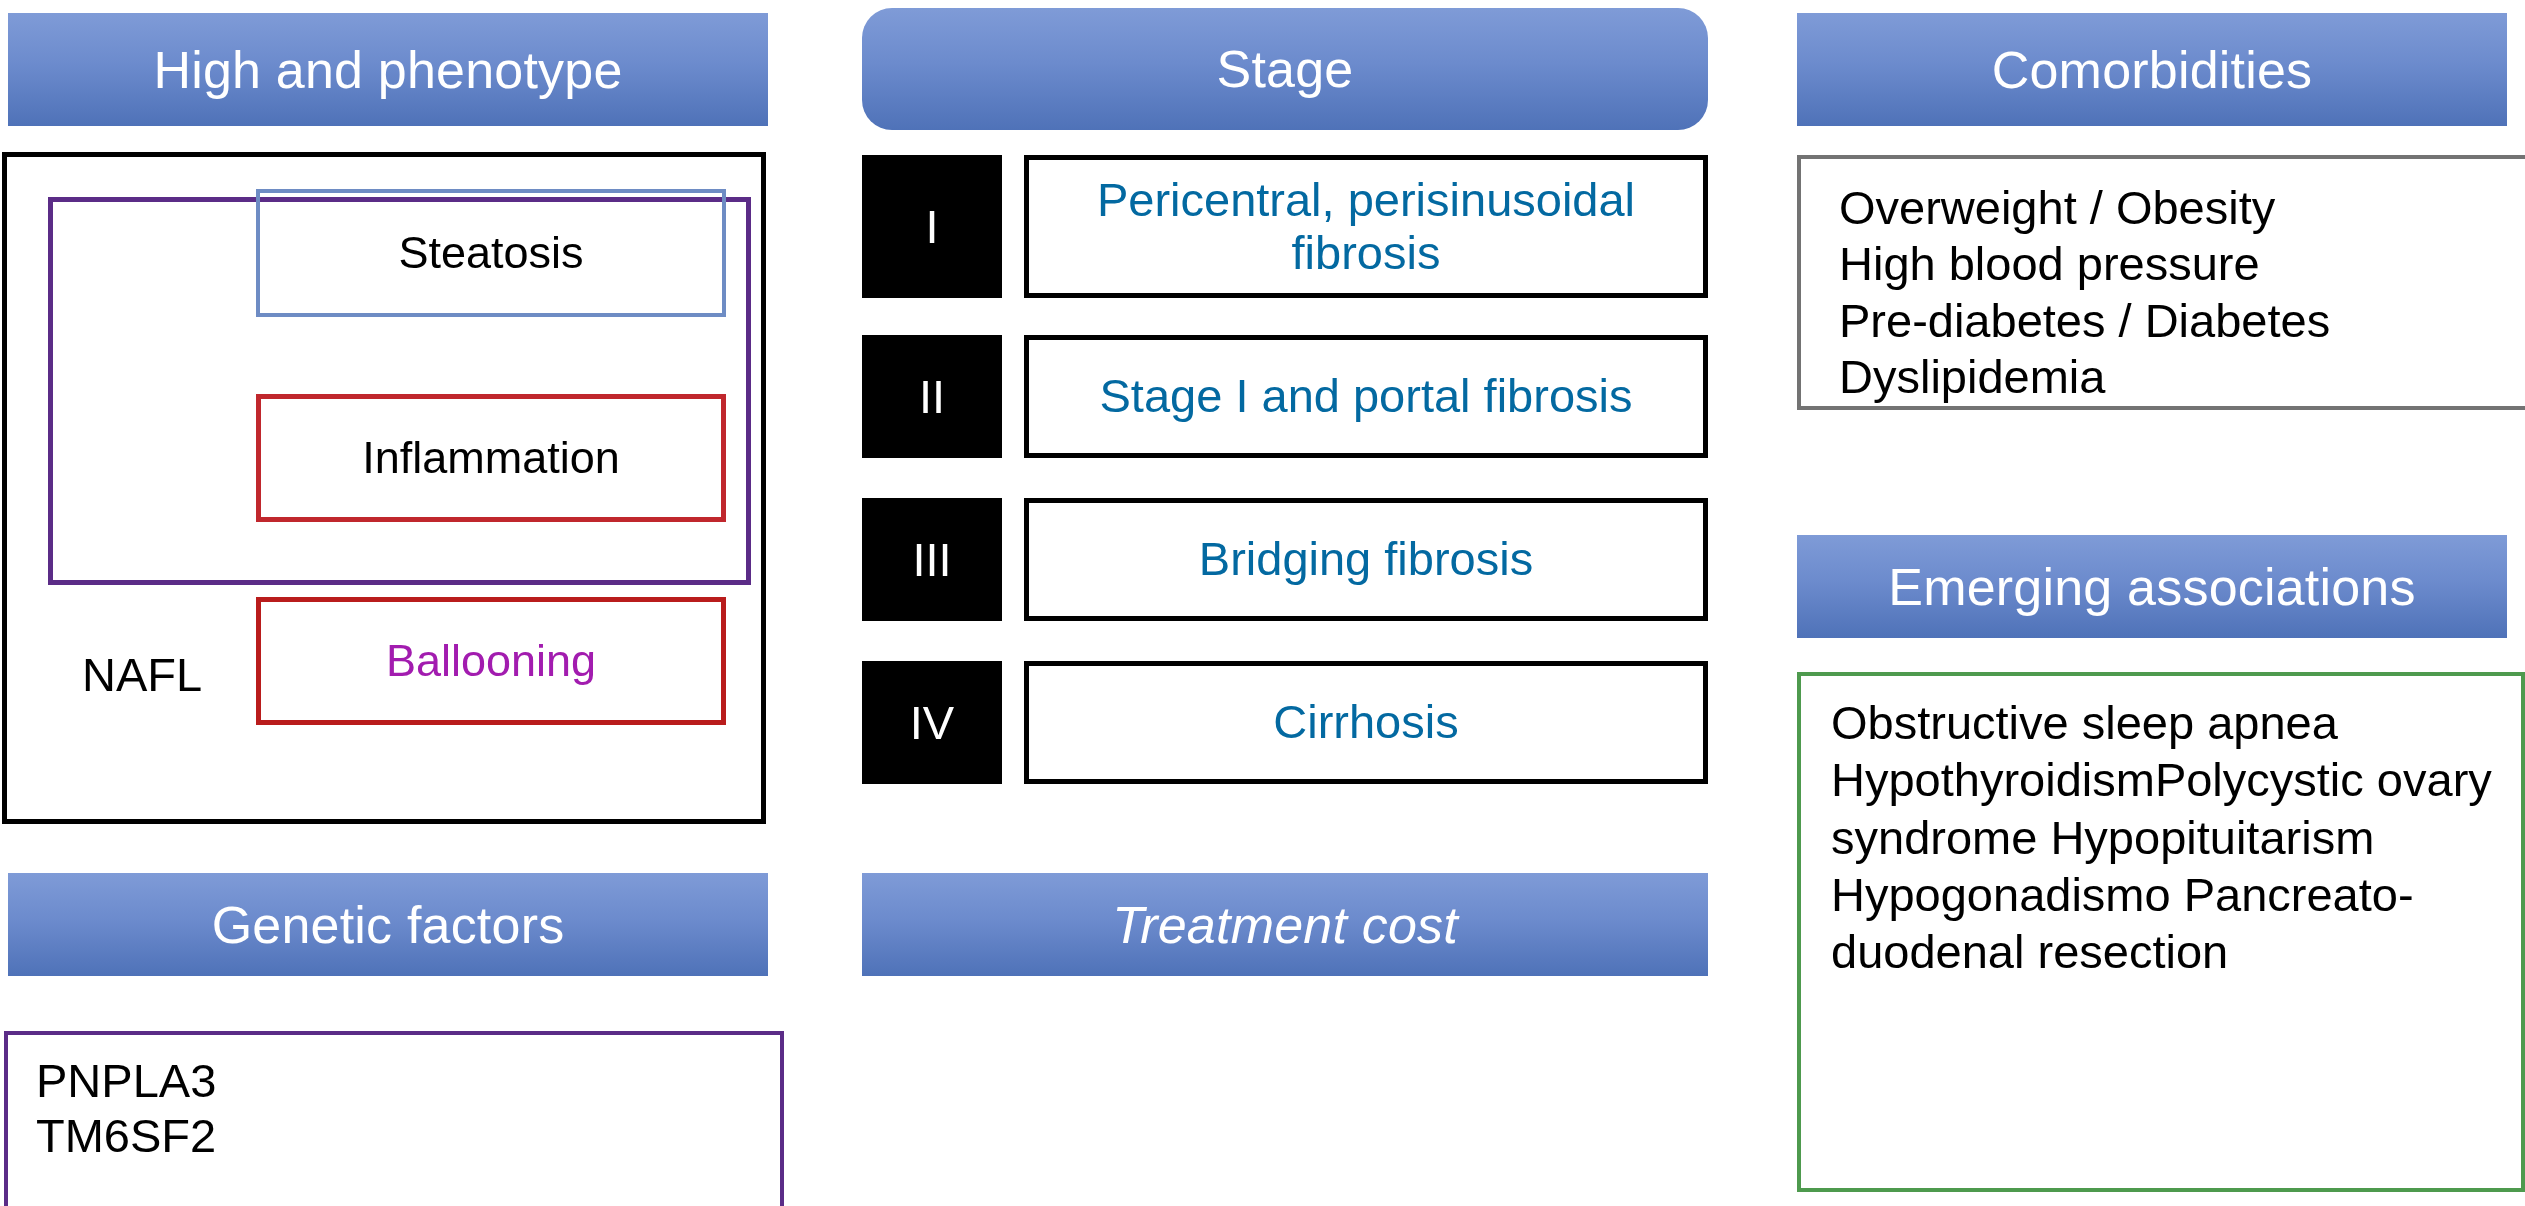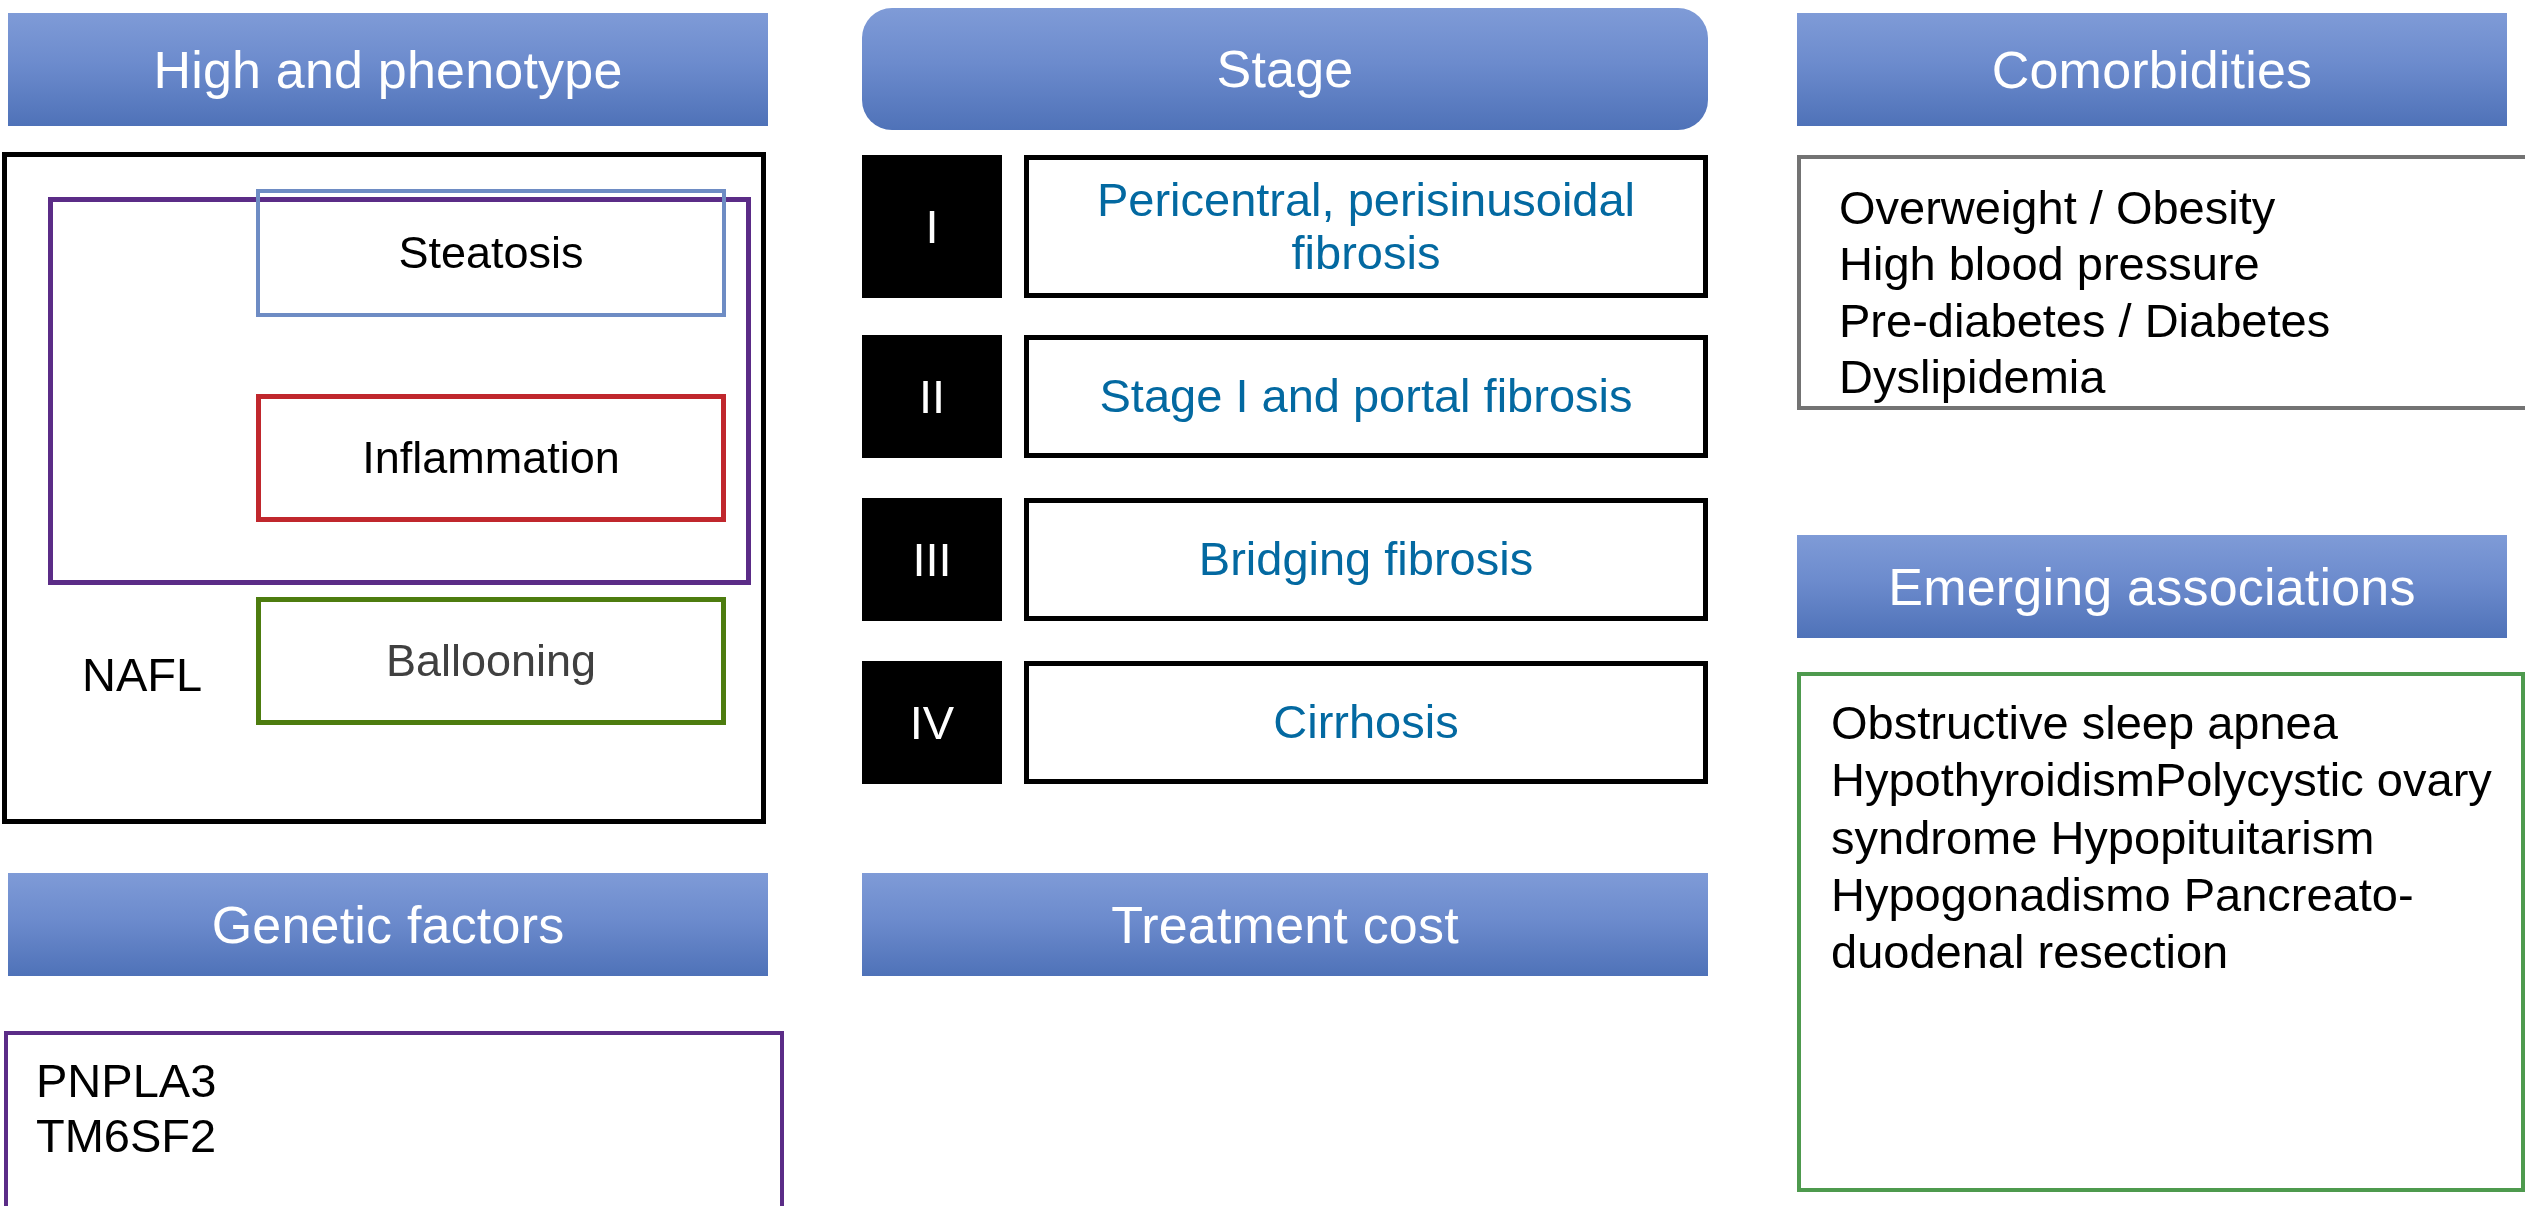--- a/index.html
+++ b/index.html
@@ -63,24 +63,24 @@
     width: 470px; height: 128px;
     border: 5px solid #C0272D;
     box-sizing: border-box;
     display: flex; align-items: center; justify-content: center;
     font-size: 45px; color: #000;
   }
   #ballooning-box {
     position: absolute;
     left: 249px; top: 440px;
     width: 470px; height: 128px;
-    border: 5px solid #4d7c0f;
+    border: 5px solid #b91c1c;
     box-sizing: border-box;
     display: flex; align-items: center; justify-content: center;
-    font-size: 45px; color: #404040;
+    font-size: 45px; color: #a21caf;
   }
   #nafl-label {
     position: absolute;
     left: 75px; top: 490px;
     font-size: 47px; color: #000;
   }
   #nash-label {
     position: absolute;
     left: 72px; top: 738px;
     font-size: 47px; color: #000;
@@ -135,21 +135,21 @@
     color: #0369a1;
     padding: 4px 12px;
     line-height: 1.12;
   }
 
   #stage-row-0 { top: 155px; height: 143px; }
   #stage-row-1 { top: 335px; height: 123px; }
   #stage-row-2 { top: 498px; height: 123px; }
   #stage-row-3 { top: 661px; height: 123px; }
 
-  #treatment-header { left: 0px; top: 873px; width: 846px; height: 103px; }
+  #treatment-header { left: 0px; top: 873px; width: 846px; height: 103px; font-style: italic; }
 
   
   #col-right { position: absolute; left: 1797px; top: 0px; width: 728px; height: 1206px; }
 
   #comorbidities-header { left: 0px; top: 13px; width: 710px; height: 113px; }
 
   #comorbidities-box {
     position: absolute;
     left: 0px; top: 155px;
     width: 756px; height: 120px;

